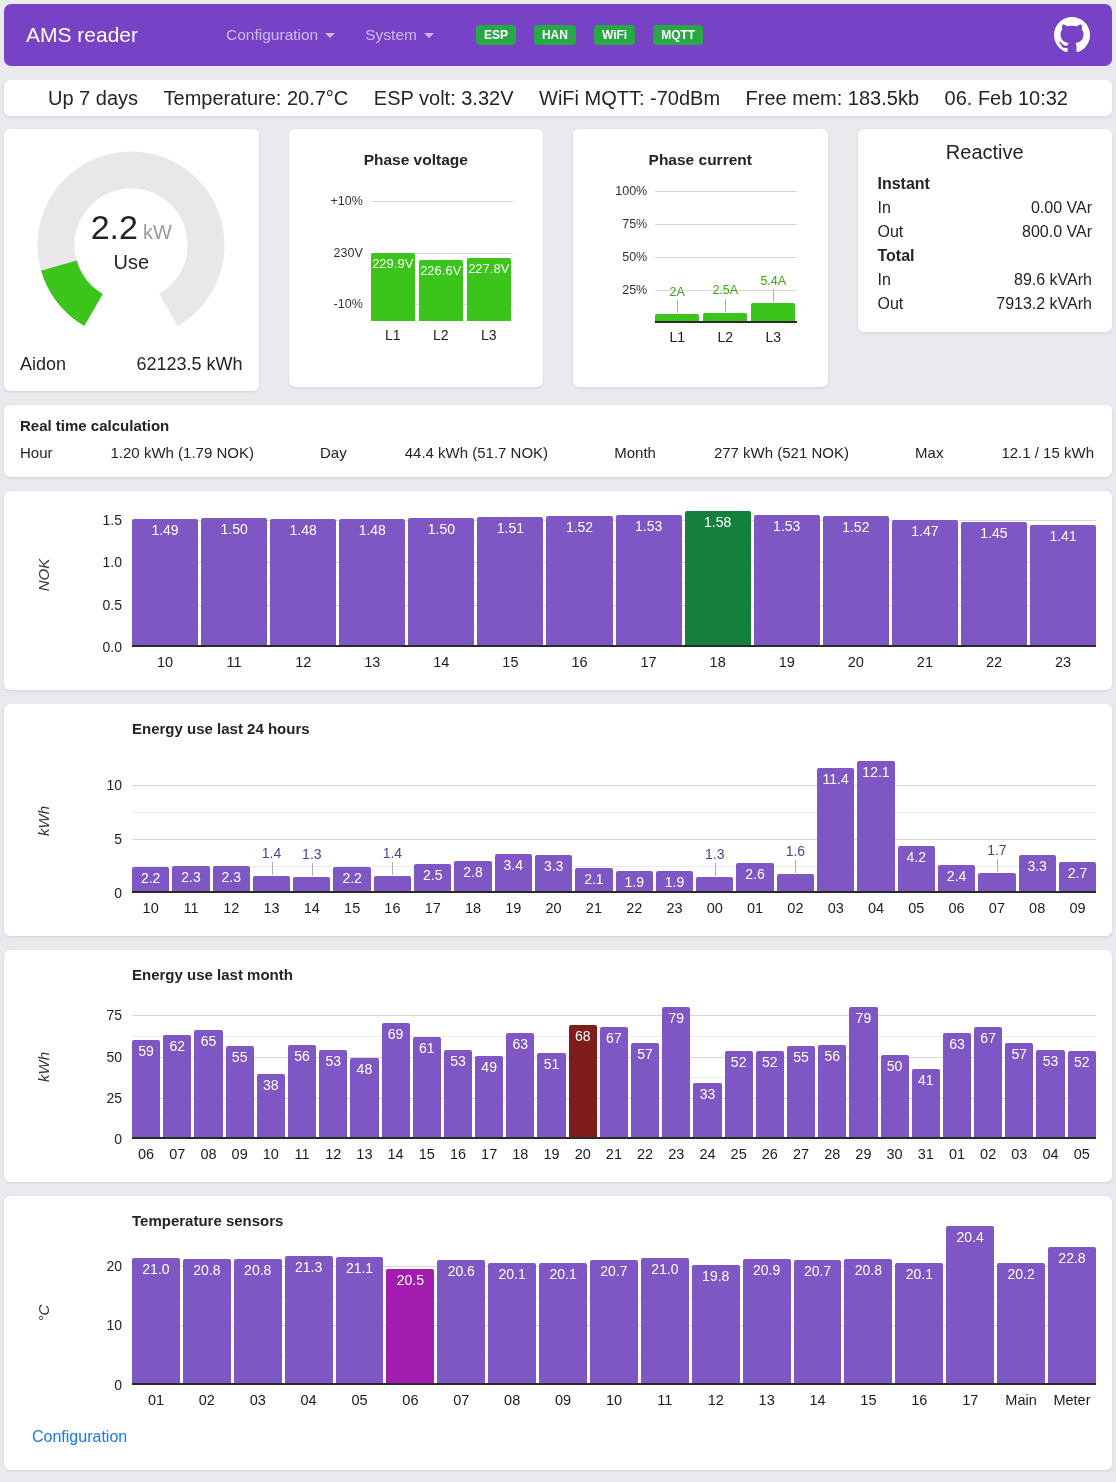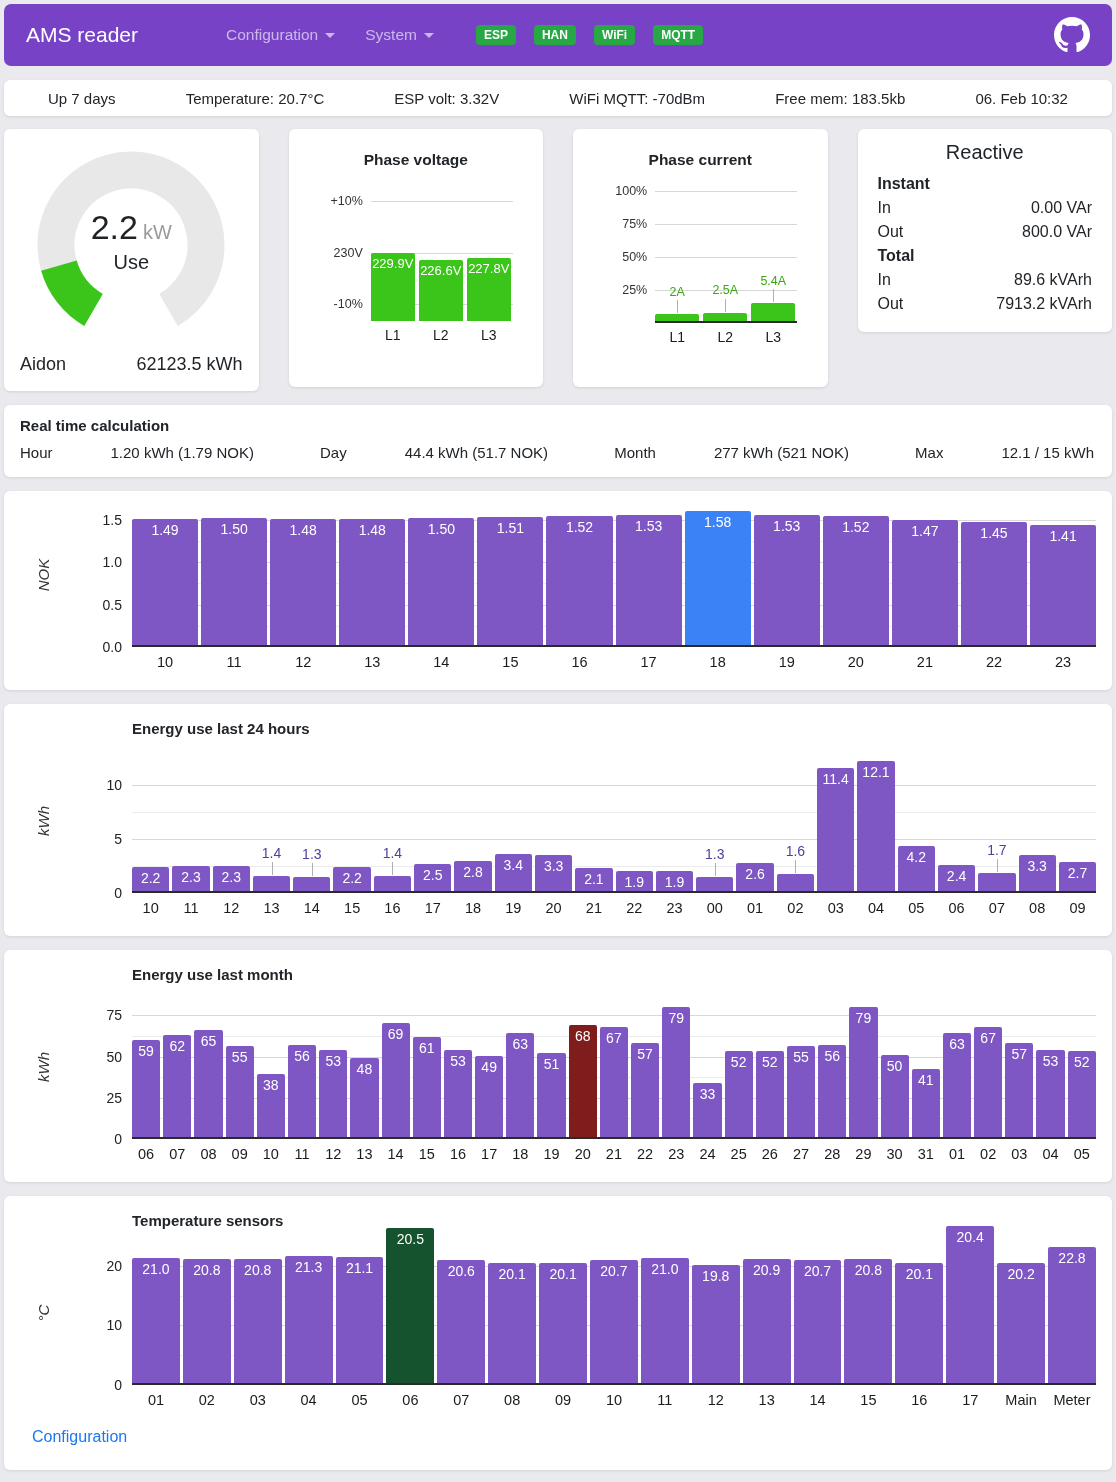--- a/index.html
+++ b/index.html
@@ -13,21 +13,21 @@
   .brand { color:#fff; font-size:21px; }
   .nav { display:flex; align-items:center; gap:30px; margin-left:88px; }
   .nav-item { color:rgba(255,255,255,.62); font-size:15.5px; display:flex; align-items:center; gap:7px; cursor:pointer; }
   .caret { width:0; height:0; border-left:5px solid transparent; border-right:5px solid transparent; border-top:5px solid rgba(255,255,255,.62); }
   .badges { display:flex; gap:18px; margin-left:12px; }
   .badge { background:#27a844; color:#fff; font-size:12px; font-weight:bold; padding:4px 8px; border-radius:4px; line-height:1; }
   .gh { margin-left:auto; width:36px; height:36px; display:flex; align-items:center; cursor:pointer; }
 
   
   .card { background:#fff; border-radius:6px; box-shadow:0 1px 3px rgba(0,0,0,.10); }
-  .statusbar { margin-top:14px; height:36px; display:flex; align-items:center; justify-content:space-between; padding:0 44px; font-size:15px; }
+  .statusbar { margin-top:14px; height:36px; display:flex; align-items:center; justify-content:space-between; padding:0 44px; font-size:20px; }
   .cards-row { margin-top:13px; display:grid; grid-template-columns:repeat(4,1fr); gap:30px; align-items:start; }
 
   
   .gauge-card { padding:14px 16px 16px; display:flex; flex-direction:column; min-height:262px; }
   .gauge-wrap { position:relative; width:196px; height:196px; margin:4px auto 0; }
   .gauge-center { position:absolute; inset:0; display:flex; flex-direction:column; align-items:center; justify-content:center; transform:translateY(-4px); }
   .gauge-big { font-size:34px; color:#1f2327; }
   .gauge-unit { font-size:20px; color:#9a9a9a; margin-left:5px; }
   .gauge-sub { font-size:20px; color:#1f2327; margin-top:4px; }
   .gauge-footer { margin-top:auto; display:flex; justify-content:space-between; font-size:18px; padding-top:10px; }
@@ -328,21 +328,21 @@
                   <div class="bar" style="height: 128.97px; background: rgb(126, 87, 196);">
                     <div class="bar-label-in">1.52</div>
                   </div>
                 </div>
                 <div class="slot">
                   <div class="bar" style="height: 129.818px; background: rgb(126, 87, 196);">
                     <div class="bar-label-in">1.53</div>
                   </div>
                 </div>
                 <div class="slot">
-                  <div class="bar" style="height: 134.061px; background: #3b82f6;">
+                  <div class="bar" style="height: 134.061px; background: #15803d;">
                     <div class="bar-label-in">1.58</div>
                   </div>
                 </div>
                 <div class="slot">
                   <div class="bar" style="height: 129.818px; background: rgb(126, 87, 196);">
                     <div class="bar-label-in">1.53</div>
                   </div>
                 </div>
                 <div class="slot">
                   <div class="bar" style="height: 128.97px; background: rgb(126, 87, 196);">
@@ -814,21 +814,21 @@
                   <div class="bar" style="height: 126.894px; background: rgb(126, 87, 196);">
                     <div class="bar-label-in">21.3</div>
                   </div>
                 </div>
                 <div class="slot">
                   <div class="bar" style="height: 125.702px; background: rgb(126, 87, 196);">
                     <div class="bar-label-in">21.1</div>
                   </div>
                 </div>
                 <div class="slot">
-                  <div class="bar" style="height: 155px; background: #14532d;">
+                  <div class="bar" style="height: 114px; background: #a21caf;">
                     <div class="bar-label-in">20.5</div>
                   </div>
                 </div>
                 <div class="slot">
                   <div class="bar" style="height: 122.723px; background: rgb(126, 87, 196);">
                     <div class="bar-label-in">20.6</div>
                   </div>
                 </div>
                 <div class="slot">
                   <div class="bar" style="height: 119.745px; background: rgb(126, 87, 196);">

